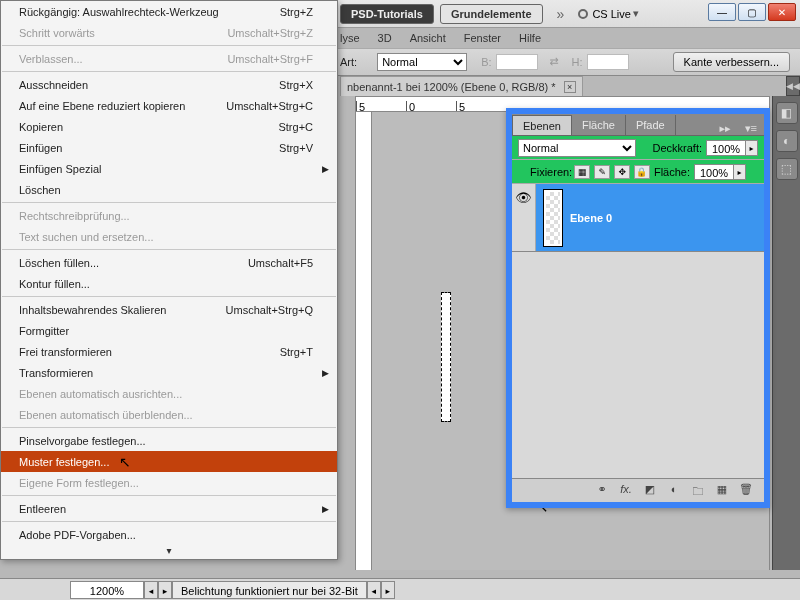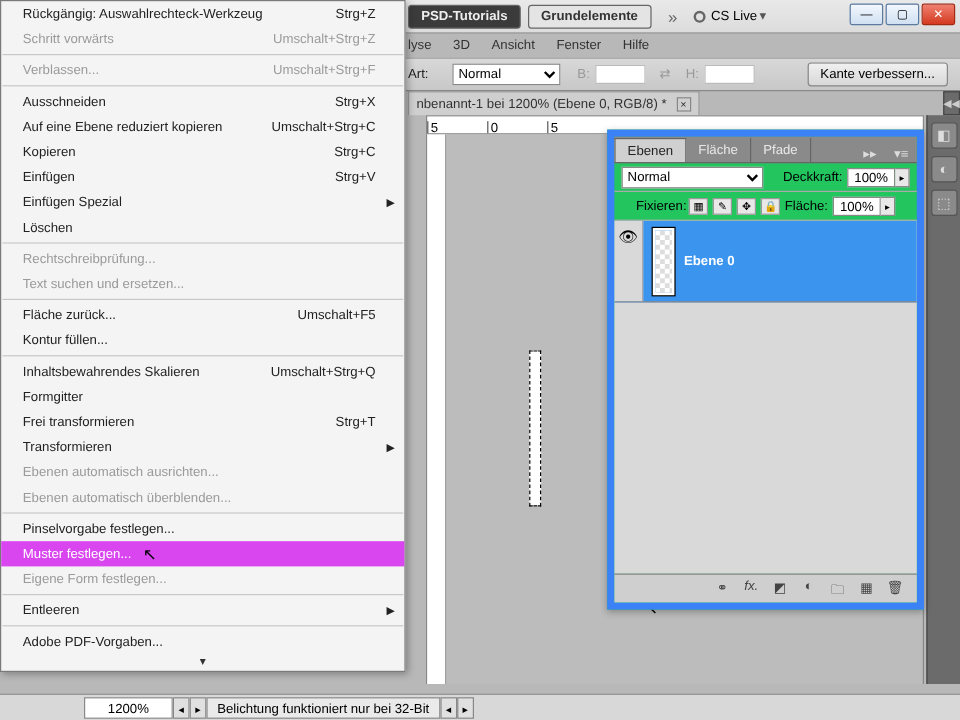--- a/index.html
+++ b/index.html
@@ -66,21 +66,21 @@
 .panel .foot .fi{width:18px;height:16px;margin:0 3px;color:#444;text-align:center;font-size:11px}
 
 .status{position:absolute;left:0;right:0;bottom:0;height:22px;background:#d8d8d8;border-top:1px solid #888;display:flex;align-items:center}
 .status .zoom{width:74px;height:18px;border:1px solid #888;background:#fff;margin-left:70px;text-align:center;line-height:18px}
 .status .sb{flex:0 0 14px;height:18px;border:1px solid #888;background:#e0e0e0;text-align:center;font-size:9px;line-height:18px}
 .status .msg{height:18px;border:1px solid #888;padding:0 8px;line-height:18px;background:#eaeaea}
 
 .menu{position:absolute;left:0;top:0;width:338px;background:#f4f4f4;border:1px solid #7a7a7a;box-shadow:2px 2px 6px rgba(0,0,0,0.3)}
 .menu .mi{height:21px;display:flex;align-items:center;padding:0 24px 0 18px;color:#222;position:relative}
 .menu .mi.disabled{color:#9a9a9a}
-.menu .mi.sel{background:#d946ef;color:#fff}
+.menu .mi.sel{background:#c2410c;color:#fff}
 .menu .mi .sc{margin-left:auto;font-size:11px}
 .menu .mi .sub{position:absolute;right:8px;font-size:9px}
 .menu hr{border:none;border-top:1px solid #c8c8c8;margin:2px 1px}
 .menu .more{height:14px;text-align:center;font-size:10px;color:#333}
 .menu .cursor2{position:absolute;left:118px;font-size:14px;color:#000;pointer-events:none}
 </style>
 </head>
 <body>
 
 <div class="appbar">
@@ -239,21 +239,21 @@
     </div>
     <hr>
     <div class="mi disabled">
       <span>Rechtschreibprüfung...</span>
     </div>
     <div class="mi disabled">
       <span>Text suchen und ersetzen...</span>
     </div>
     <hr>
     <div class="mi">
-      <span>Fläche zurück...</span>
+      <span>Löschen füllen...</span>
       <span class="sc">Umschalt+F5</span>
     </div>
     <div class="mi">
       <span>Kontur füllen...</span>
     </div>
     <hr>
     <div class="mi">
       <span>Inhaltsbewahrendes Skalieren</span>
       <span class="sc">Umschalt+Strg+Q</span>
     </div>

